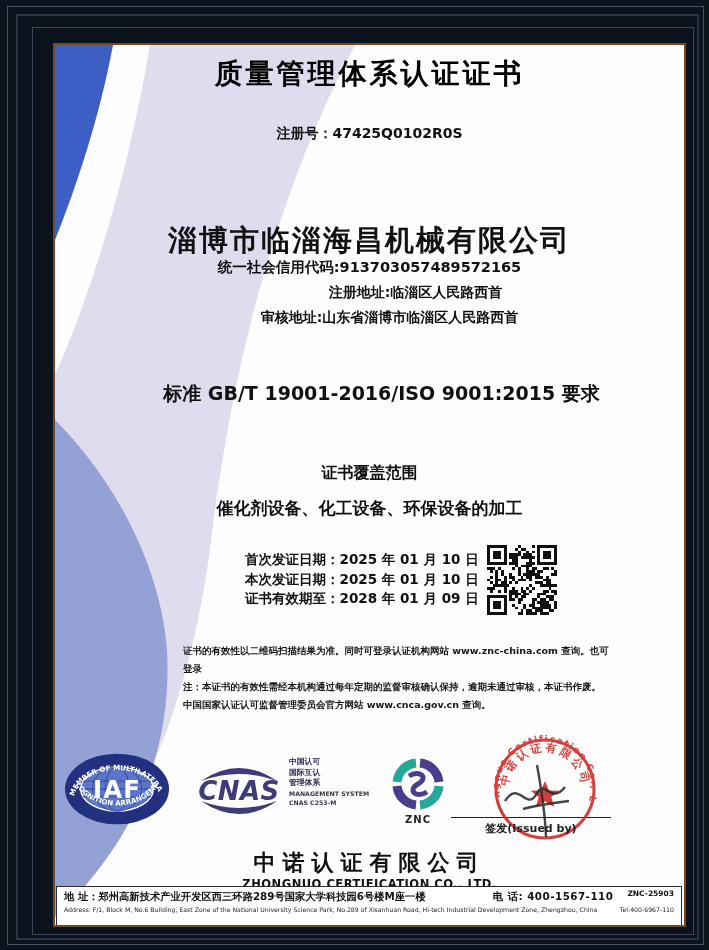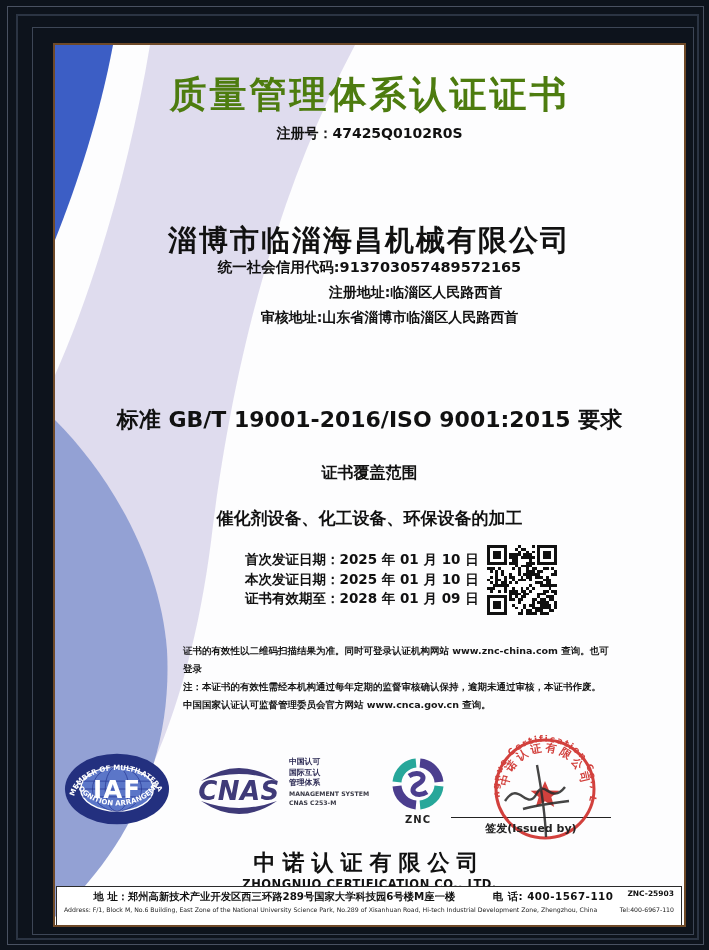--- a/index.html
+++ b/index.html
@@ -6,31 +6,31 @@
   body{width:709px;height:950px;overflow:hidden;
        font-family:"DejaVu Sans","Liberation Sans",sans-serif;color:#111;}
   .stage{position:relative;width:709px;height:950px;background:#0d131c;}
   .ridge1{position:absolute;inset:6px 5px 5px 7px;border:1px solid #495161;}
   .ridge2{position:absolute;inset:14px 10px 10px 16px;border:2px solid #2b3443;}
   .ridge3{position:absolute;inset:27px 15px 15px 32px;border:1px solid #3d4656;}
   .page{position:absolute;left:53px;top:43px;width:629px;height:880px;
         border:2px solid #6f4a28;background:#fdfdfe;overflow:hidden;}
   .waves{position:absolute;left:0;top:0;width:629px;height:880px;}
   .t{position:absolute;left:0;width:100%;text-align:center;white-space:nowrap;}
-  .title{top:25px;font-size:37px;font-weight:900;letter-spacing:3px;color:#4d7c0f;}
+  .title{top:10px;font-size:28px;font-weight:900;letter-spacing:3px;color:#000000;}
   .regno{top:80px;font-size:14px;font-weight:bold;}
   .intro{top:129px;font-size:14px;font-weight:bold;}
   .company{top:148px;font-size:29px;font-weight:900;letter-spacing:2px;margin-top:28px;}
   .credit{top:213px;font-size:14.5px;font-weight:bold;}
   .addr1{top:239px;font-size:14px;font-weight:bold;padding-left:46px;}
   .addr2{top:264px;font-size:14px;font-weight:bold;padding-left:20px;}
   .conform{top:327px;font-size:14px;font-weight:bold;}
-  .standard{top:360px;font-size:22px;font-weight:900;}
+  .standard{top:336px;font-size:19px;font-weight:900;padding-left:12px;}
   .scopetitle{top:418px;font-size:16px;font-weight:900;}
-  .scope{top:462px;font-size:17px;font-weight:900;}
+  .scope{top:452px;font-size:17px;font-weight:900;}
   .dates{position:absolute;left:190px;top:505px;font-size:13.5px;font-weight:bold;line-height:19.5px;}
   .qr{position:absolute;left:432px;top:500px;width:70px;height:70px;}
   .notes{position:absolute;left:128px;top:597px;width:430px;font-size:9.5px;
          font-weight:600;line-height:18px;text-align:left;color:#161616;}
   .logo-iaf{position:absolute;left:8px;top:706px;}
   .logo-cnas{position:absolute;left:138px;top:716px;}
   .cnas-cap{position:absolute;left:234px;top:712px;text-align:left;color:#2e2c55;}
   .cnas-cap .cn{font-size:7.8px;font-weight:bold;line-height:10.5px;}
   .cnas-cap .en{font-size:6.2px;font-weight:bold;line-height:9px;color:#3a3a46;}
   .logo-znc{position:absolute;left:334px;top:710px;}
@@ -38,21 +38,21 @@
              font-size:10px;font-weight:bold;letter-spacing:1px;color:#222;}
   .sig-line{position:absolute;left:396px;top:772px;width:160px;border-top:1.5px solid #222;}
   .issued{position:absolute;left:396px;top:776px;width:160px;text-align:center;
           font-size:11px;font-weight:bold;color:#222;z-index:3;}
   .seal{position:absolute;left:424px;top:690px;z-index:2;opacity:.92;}
   .issuer-cn{top:803px;font-size:22px;font-weight:900;letter-spacing:7px;}
   .issuer-en{top:832px;font-size:11.5px;font-weight:bold;letter-spacing:.5px;}
   .footer-box{position:absolute;left:1px;top:841px;width:610px;height:36px;
               border:1px solid #2b2b2b;background:#fff;padding:3px 7px;box-sizing:content-box;}
   .f-row1{display:flex;align-items:flex-start;font-size:10.3px;font-weight:bold;white-space:nowrap;}
-  .f-addr{flex:1;text-align:center;}
+  .f-addr{flex:1;}
   .f-phone{margin:0 14px 0 8px;letter-spacing:.5px;}
   .f-code{font-size:7.5px;margin-top:-1px;}
   .f-row2{display:flex;font-size:6.2px;color:#222;margin-top:2px;white-space:nowrap;}
   .f-addr-en{flex:1;}
   .f-tel{margin-left:8px;}
 </style>
 </head>
 <body>
 
 <div class="stage">

